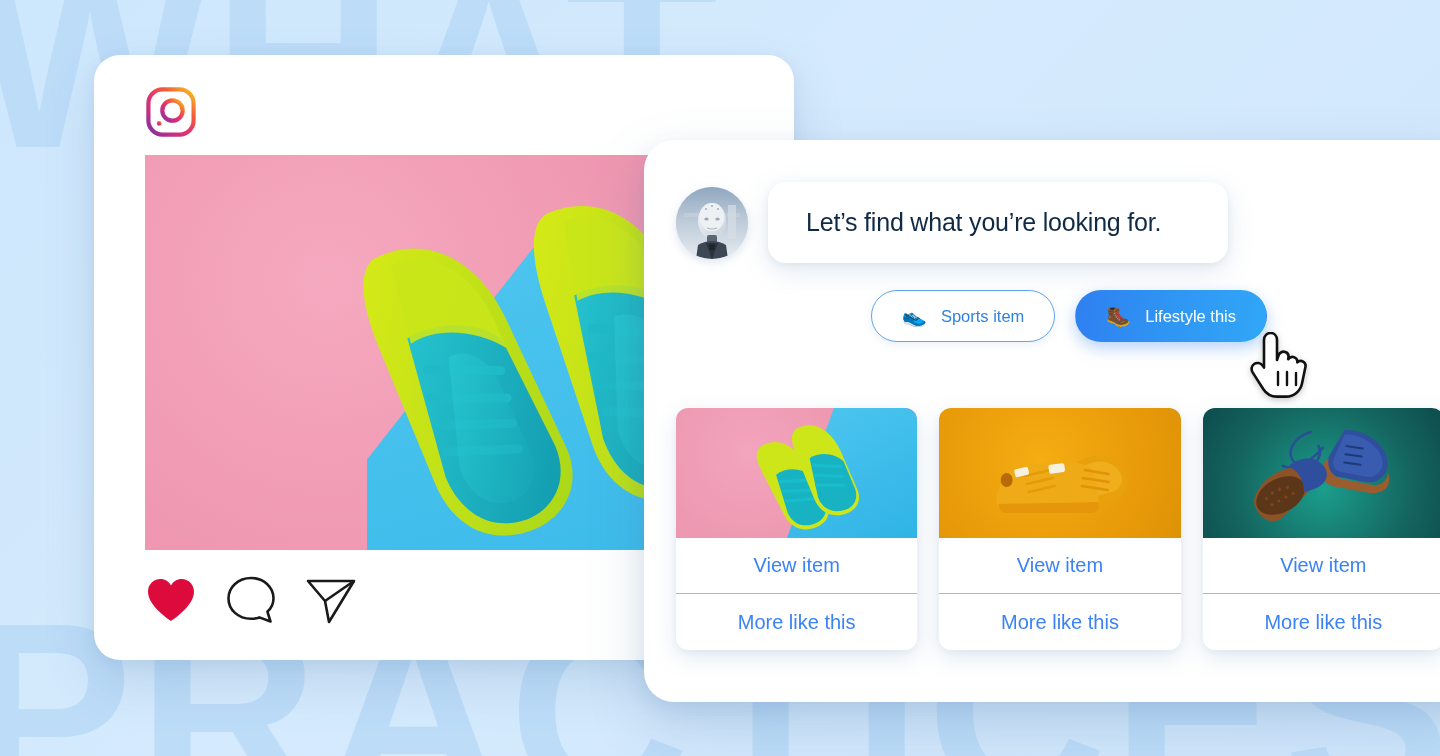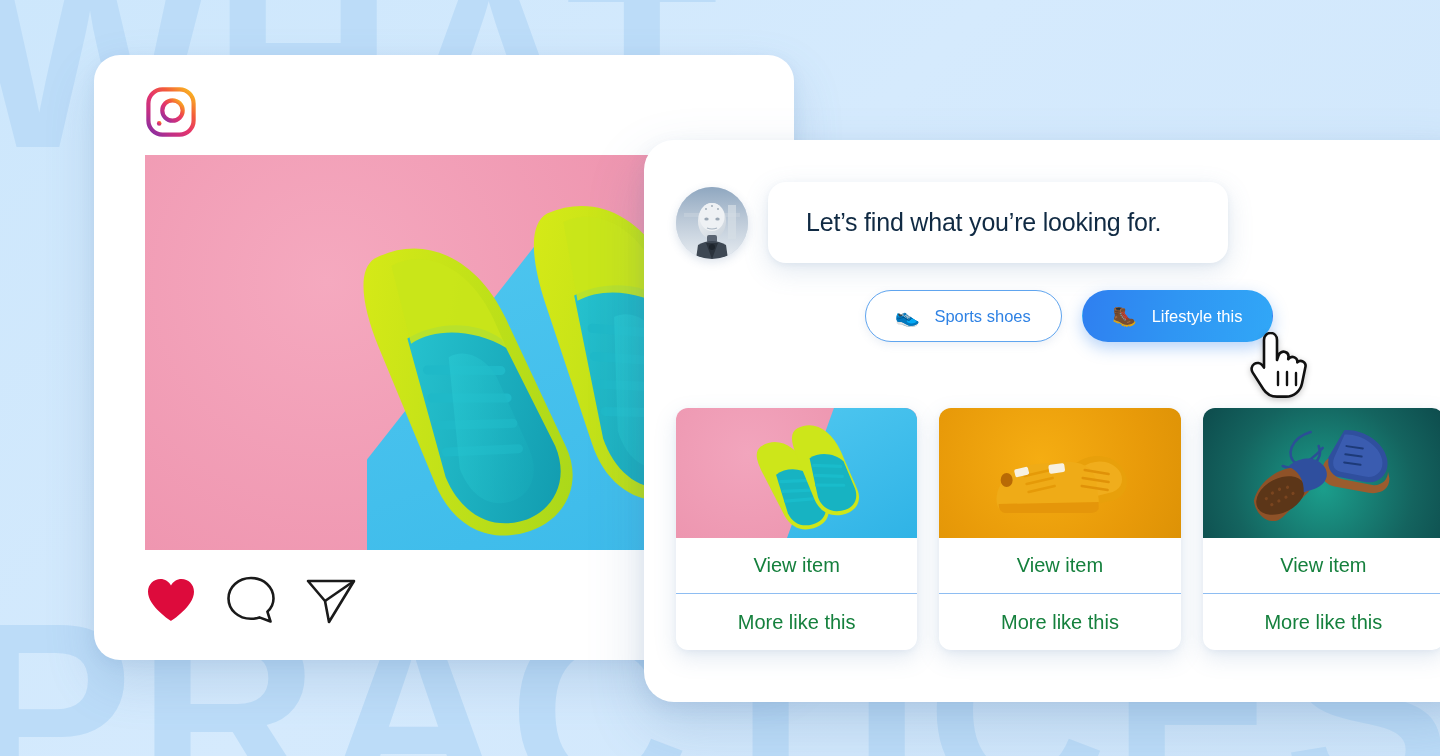--- a/index.html
+++ b/index.html
@@ -193,21 +193,21 @@
     height: 130px;
     position: relative;
     overflow: hidden;
   }
   .pcard-link {
     height: 56px;
     display: flex;
     align-items: center;
     justify-content: center;
     font-size: 20px;
-    color: #15803d;
+    color: #3b82f6;
     cursor: pointer;
   }
   .pcard-link.top { border-bottom: 1.4px solid #8ebdf2; }
 
   
   .scene { position: absolute; inset: 0; }
   .scene-pink { background: radial-gradient(circle at 30% 35%, #f2a5bd 0%, #ec93ad 70%, #e88aa6 100%); }
   .scene-pink .tri {
     position: absolute; left: 46%; top: 0; width: 54%; height: 100%;
     background: linear-gradient(150deg,#4fc7f0,#2fb3e6);
@@ -358,21 +358,21 @@
         <path d="M30 56 L36 72 L42 56 Z" fill="#2a323c"></path>
         <circle cx="36" cy="60" r="3" fill="#1d242c"></circle>
       </svg>
     </div>
     <div class="bubble">Let’s find what you’re looking for.</div>
   </div>
 
   <div class="chip-row">
     <div class="chip chip-outline">
       <span class="chip-emoji">👟</span>
-      <span>Sports shoes</span>
+      <span>Sports item</span>
     </div>
     <div class="chip chip-filled">
       <span class="chip-emoji">🥾</span>
       <span>Lifestyle this</span>
     </div>
   </div>
 
   <div class="cards">
 
     <div class="pcard">

